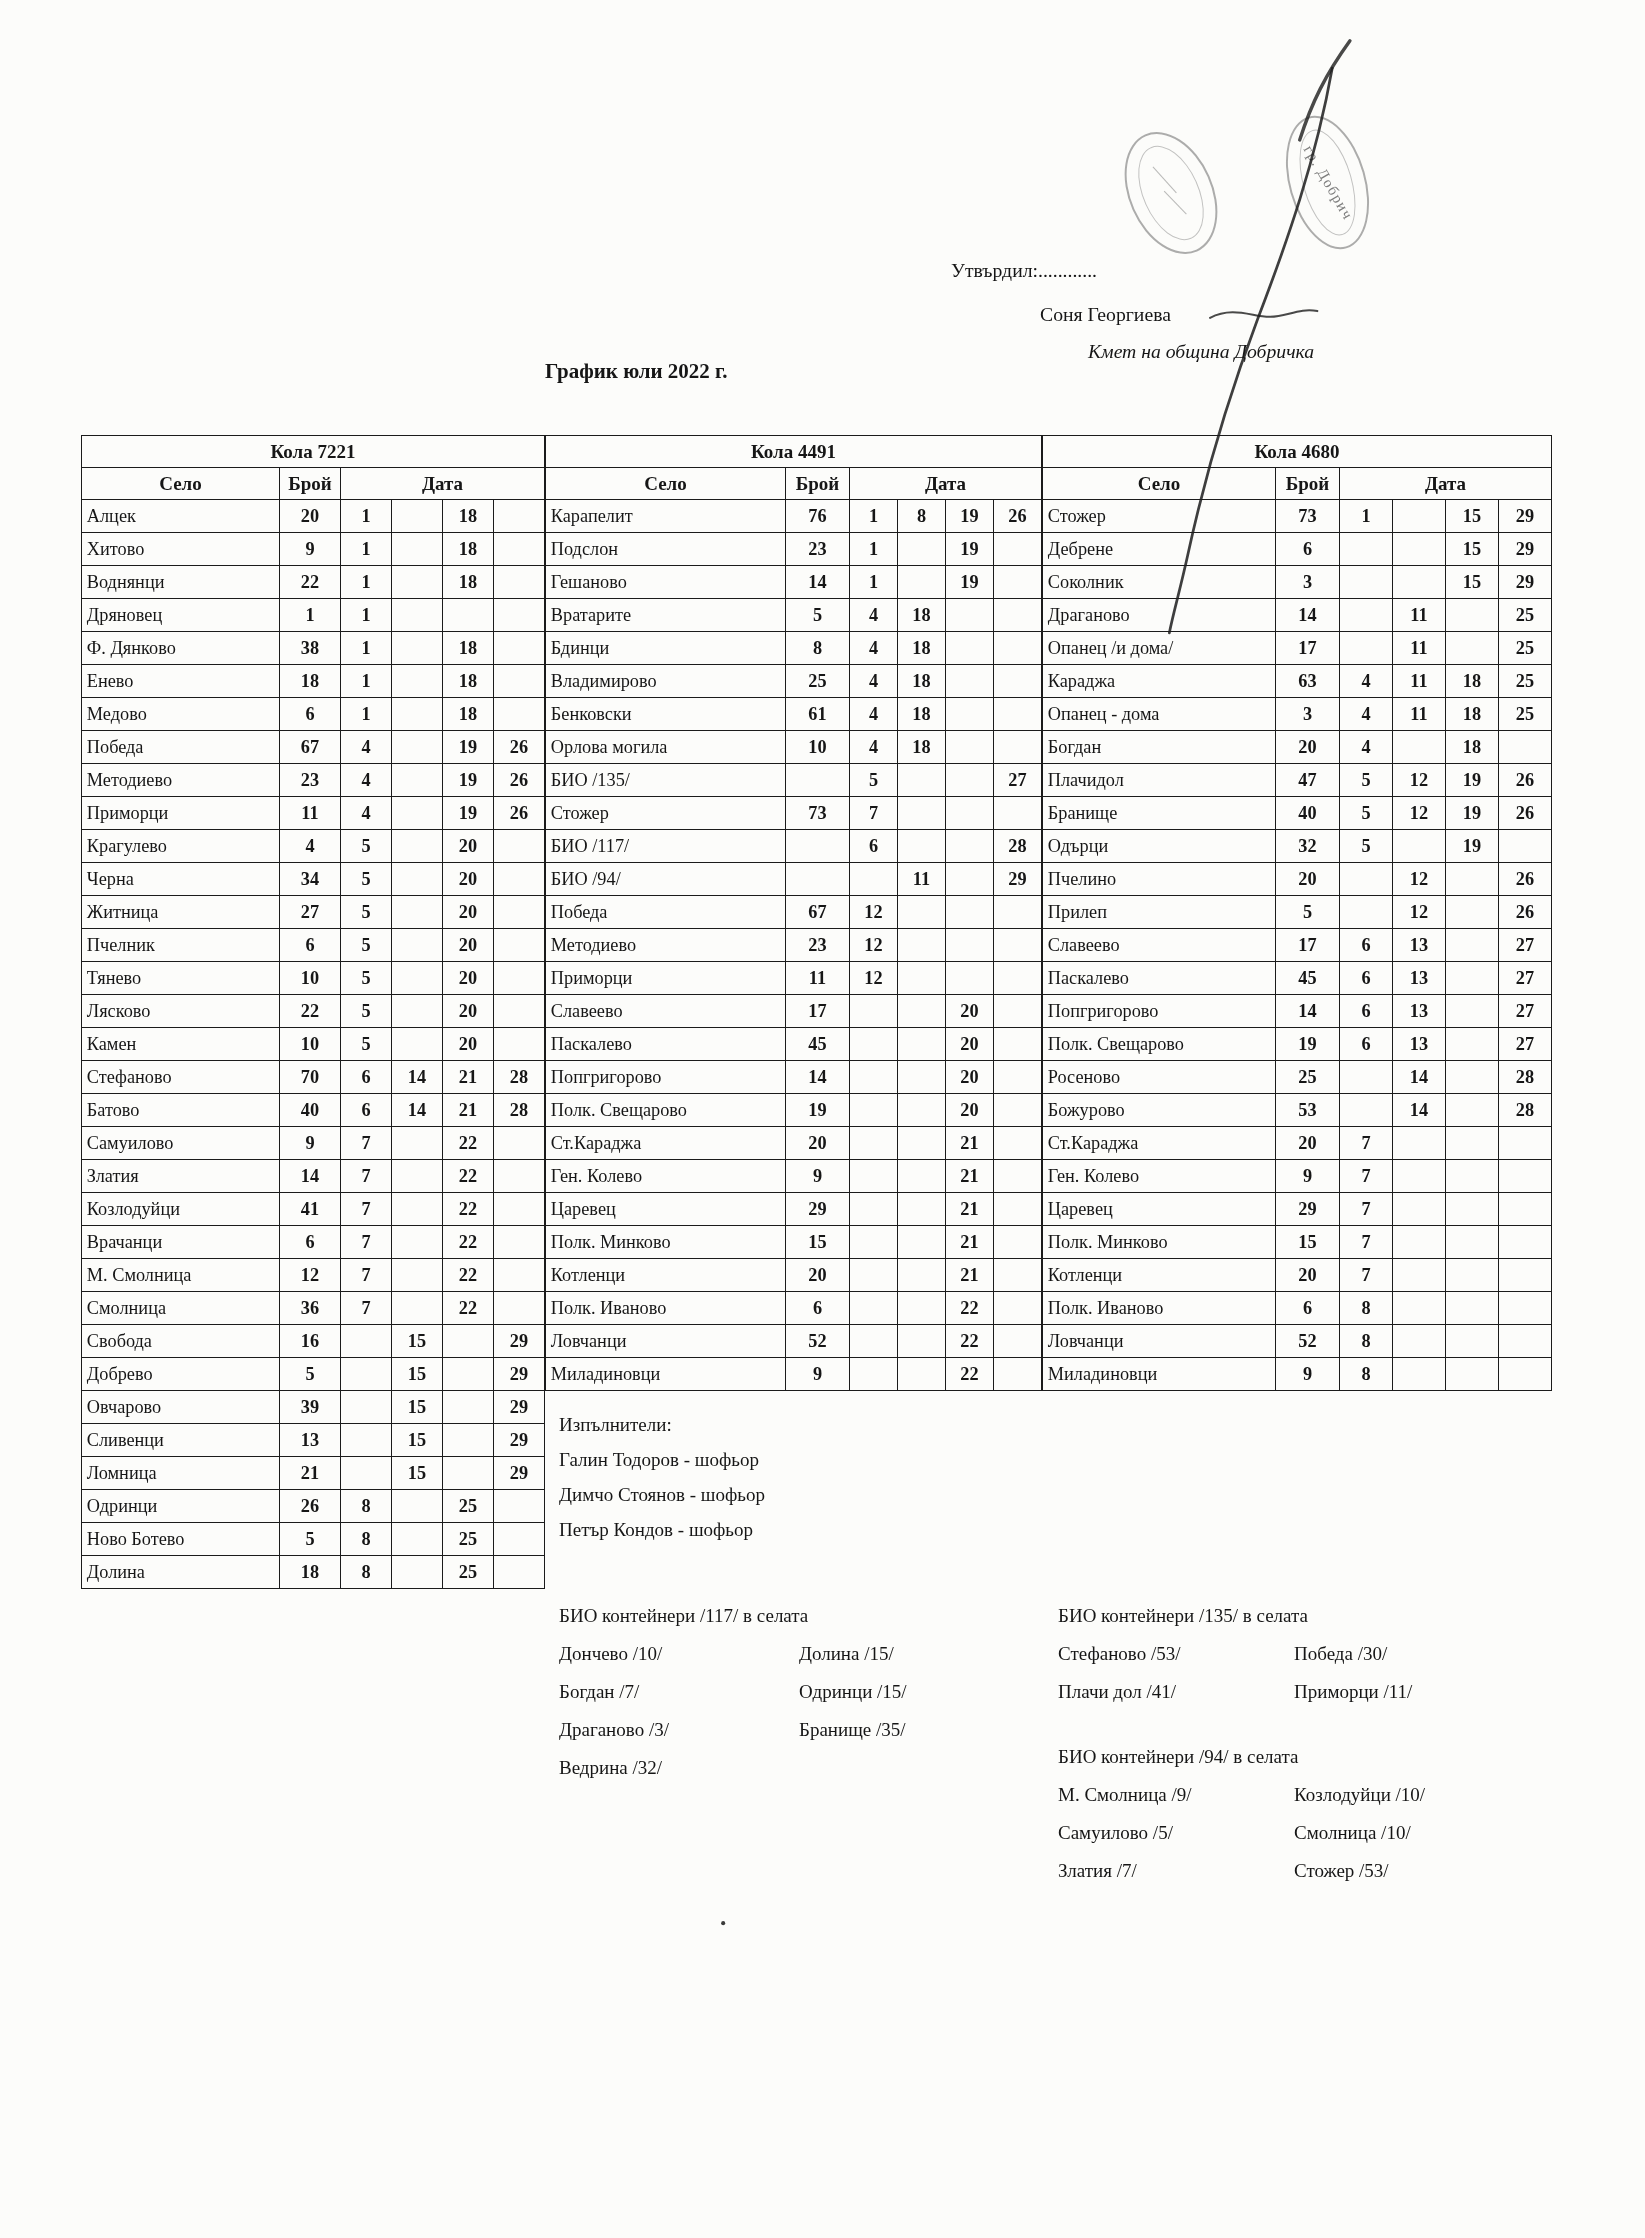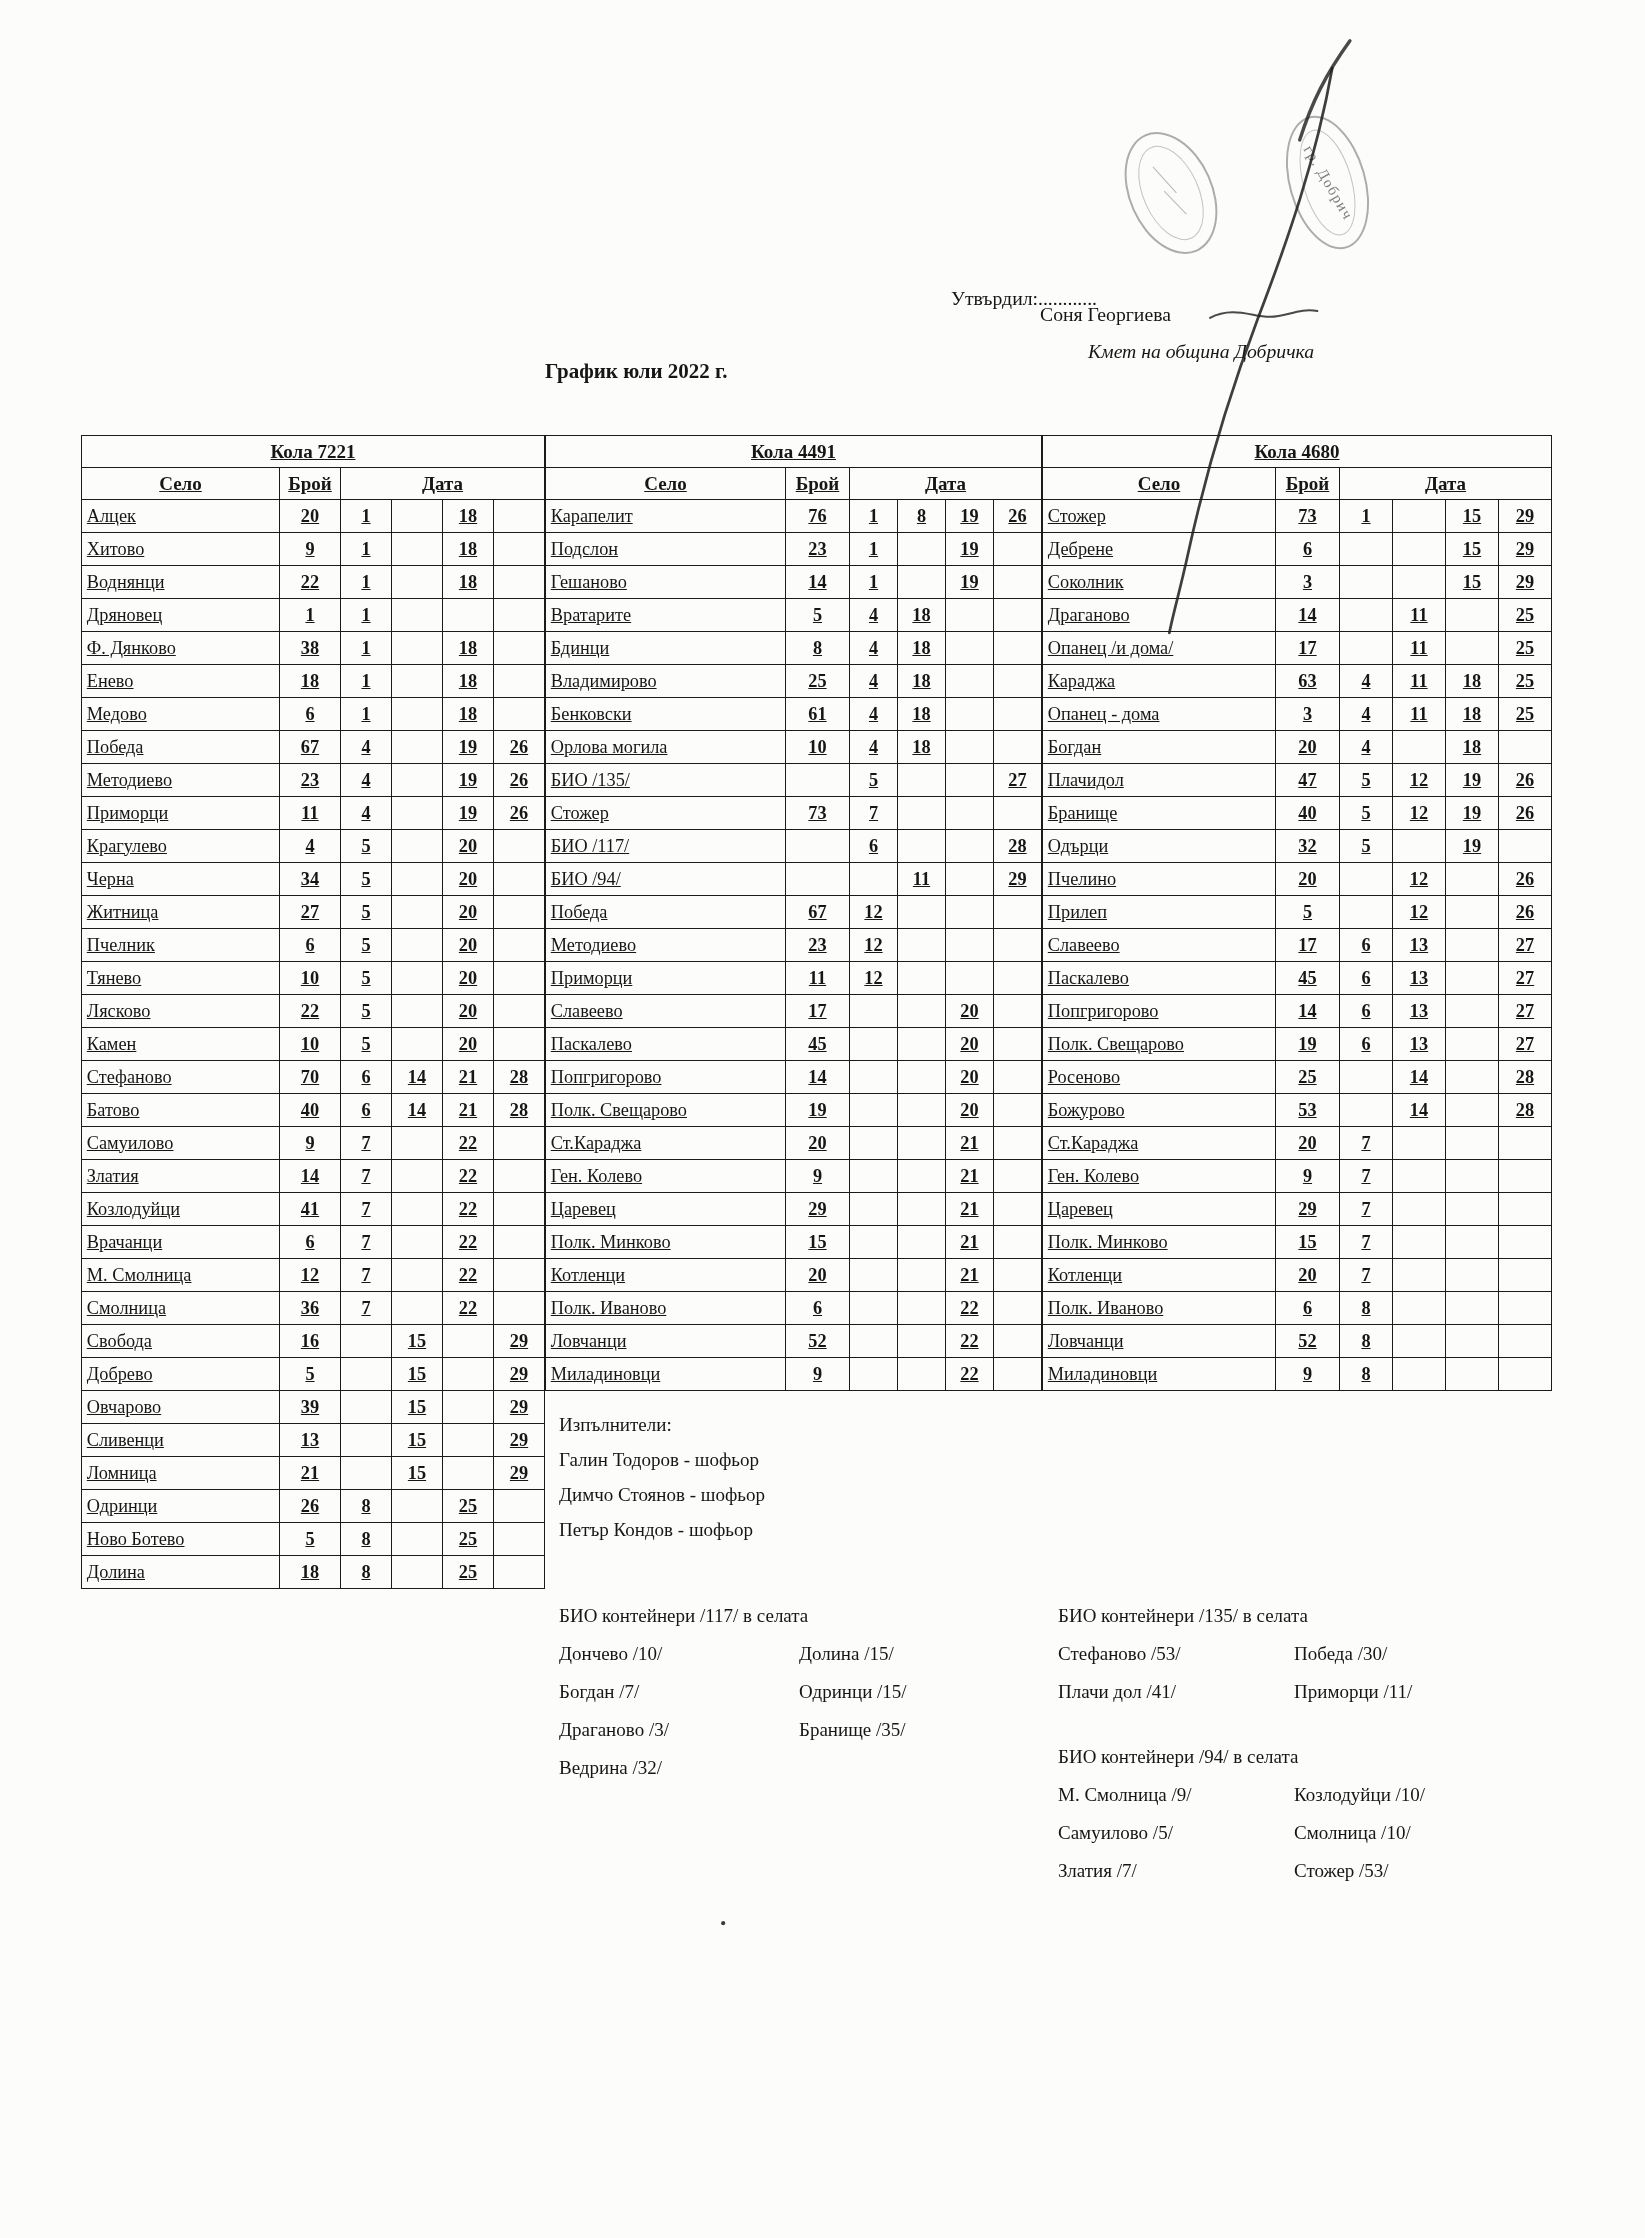--- a/index.html
+++ b/index.html
@@ -2,28 +2,28 @@
 <html style="font-size:11px"><head>
 <meta charset="utf-8">
 <style>
   html,body{margin:0;padding:0;}
   body{background:#9a9a9a;}
   .page{position:relative;width:1646px;height:2239px;background:#fcfcfa;
         font-family:"Liberation Serif",serif;color:#161616;overflow:hidden;}
   .abs{position:absolute;}
 
   
-  .approved{left:951px;top:259px;font-size:19.7px;margin-top:28px;}
+  .approved{left:951px;top:259px;font-size:19.7px;}
   .approver-name{left:1040px;top:303px;font-size:19.7px;}
   .approver-title{left:1048px;top:340px;font-size:19.7px;font-style:italic;margin-left:40px;}
   .doc-title{left:545px;top:359px;font-size:21px;font-weight:bold;}
 
   
   .tables-wrap{left:81px;top:435px;display:flex;align-items:flex-start;}
-  table{border-collapse:collapse;table-layout:fixed;text-decoration:underline;}
+  table{border-collapse:collapse;table-layout:fixed;}
   th,td{border:1.4px solid #1b1b1b;overflow:hidden;white-space:nowrap;}
   th{height:31px;font-size:19px;font-weight:bold;text-align:center;padding:0 2.7px;}
   td{height:32px;font-size:18.3px;padding:0 4.8px;}
   td.v{text-align:left;}
   td.c,td.d{text-align:center;font-weight:bold;padding:0 1.4px;}
   .t1 col.cv{width:198px}.t1 col.cc{width:61px}.t1 col.cd{width:51px}
   .t2 col.cv{width:240px}.t2 col.cc{width:64px}.t2 col.cd{width:48px}
   .t3 col.cv{width:233px}.t3 col.cc{width:64px}.t3 col.cd{width:53px}
 
   

